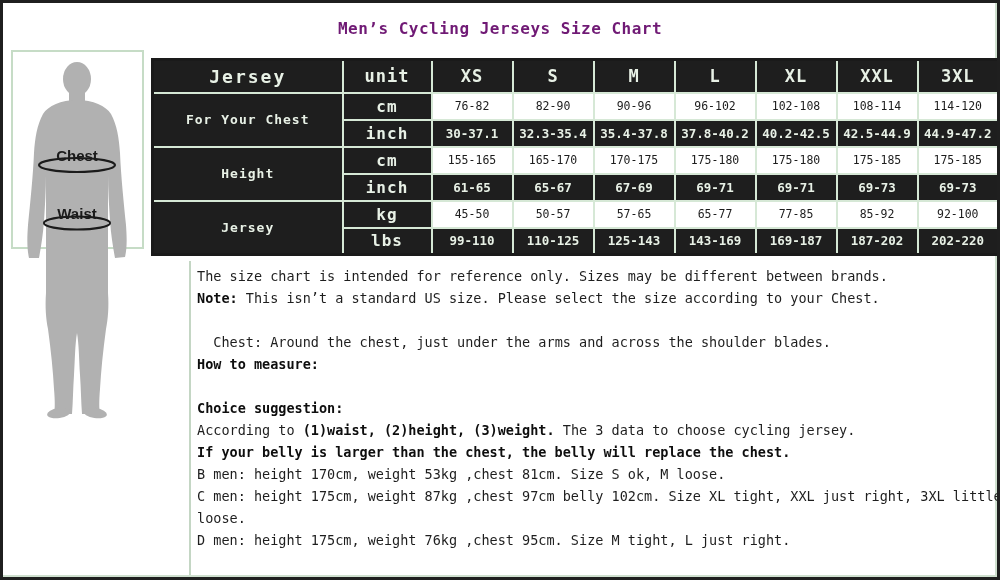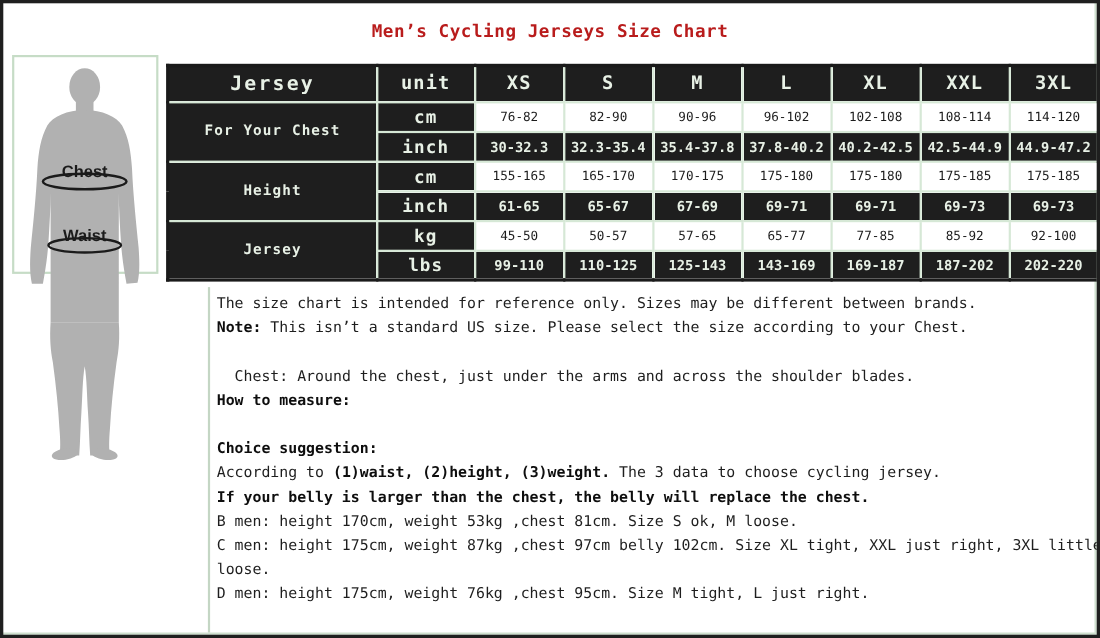--- a/index.html
+++ b/index.html
@@ -12,21 +12,21 @@
   html,body{margin:0;padding:0;background:#fff;}
   .page{
     position:relative; width:1000px; height:580px; box-sizing:border-box;
     background:#fff; border:3px solid var(--page-border);
     box-shadow: inset -2px -2px 0 0 var(--inner-frame);
     font-family:"DejaVu Sans Mono","Liberation Mono",monospace;
     color:var(--ink); overflow:hidden;
   }
   .title{
     position:absolute; left:0; top:16px; width:100%; text-align:center;
-    font-size:16px; font-weight:bold; letter-spacing:0.5px; color:#b91c1c;
+    font-size:16px; font-weight:bold; letter-spacing:0.5px; color:#701a75;
   }
   .figure-box{
     position:absolute; left:8px; top:47px; width:133px; height:199px;
     box-sizing:border-box; border:2px solid var(--figure-box-border);
   }
   .man-svg{position:absolute; left:10px; top:50px; width:128px; height:368px;}
   .man-shape{fill:var(--silhouette); stroke:none;}
   .measure-ellipse{fill:none; stroke:var(--ink); stroke-width:2.2px;}
   .measure-label{
     font-family:"Liberation Sans",sans-serif; font-weight:bold; font-size:15px;
@@ -124,21 +124,21 @@
       <td class="lt v-lt">76-82</td>
       <td class="lt v-lt">82-90</td>
       <td class="lt v-lt">90-96</td>
       <td class="lt v-lt">96-102</td>
       <td class="lt v-lt">102-108</td>
       <td class="lt v-lt">108-114</td>
       <td class="lt v-lt">114-120</td>
     </tr>
     <tr>
       <th class="dk u-label">inch</th>
-      <td class="dk v-dk">30-32.3</td>
+      <td class="dk v-dk">30-37.1</td>
       <td class="dk v-dk">32.3-35.4</td>
       <td class="dk v-dk">35.4-37.8</td>
       <td class="dk v-dk">37.8-40.2</td>
       <td class="dk v-dk">40.2-42.5</td>
       <td class="dk v-dk">42.5-44.9</td>
       <td class="dk v-dk">44.9-47.2</td>
     </tr>
     <tr>
       <th class="dk g-label" rowspan="2">Height</th>
       <th class="dk u-label">cm</th>

